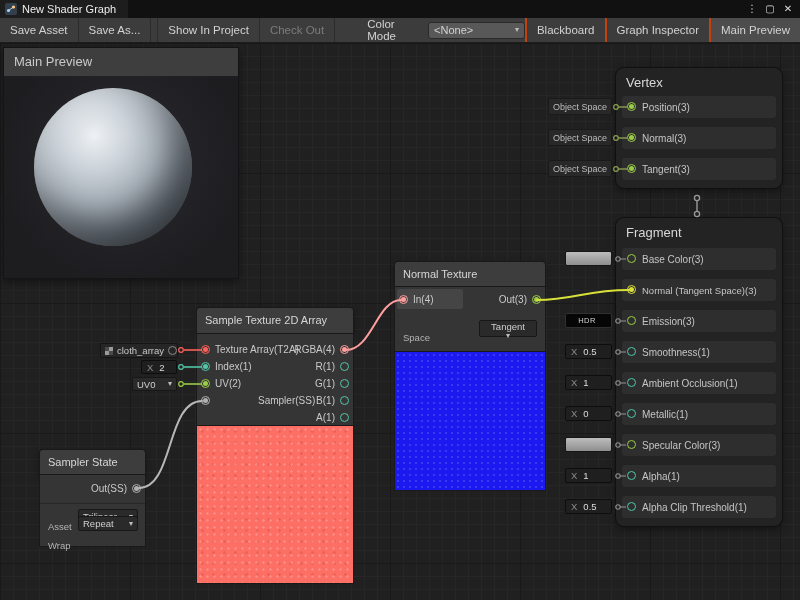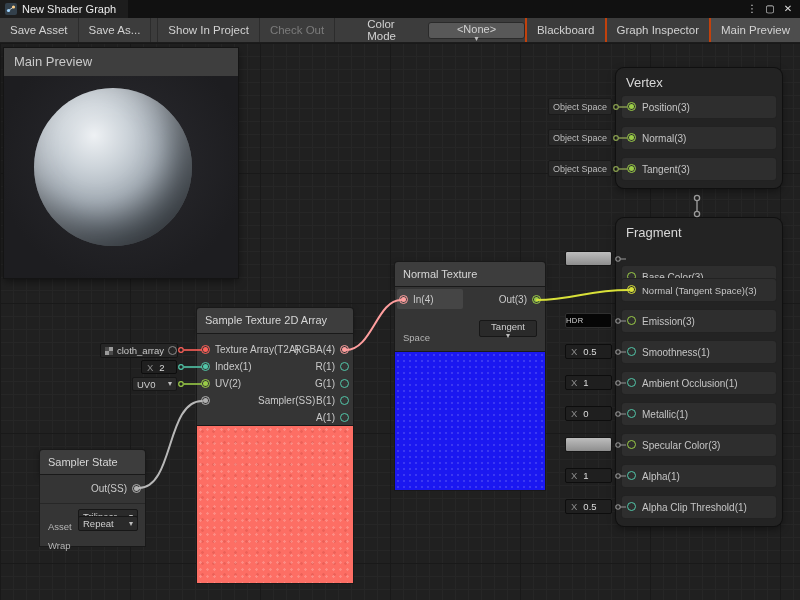--- a/index.html
+++ b/index.html
@@ -16,21 +16,21 @@
 
   
   .toolbar{position:absolute;top:18px;left:0;right:0;height:24px;background:#3c3c3c;border-bottom:1px solid #1c1c1c;
     display:flex;align-items:stretch;color:#d2d2d2;font-size:11.5px;z-index:50;}
   .tb-btn{display:flex;align-items:center;padding:0 10px;border-right:1px solid #2c2c2c;cursor:default;white-space:nowrap;}
   .tb-btn.gap{margin-left:6px;border-left:1px solid #2c2c2c;}
   .tb-btn.disabled{color:#7b7b7b;}
   .tb-btn.active{background:#4d4d4d;}
   .tb-label{display:flex;align-items:center;padding:0 6px 0 32px;}
   .tb-select{align-self:center;width:92px;height:15px;background:#585858;border:1px solid #2a2a2a;border-radius:3px;
-    display:flex;align-items:center;justify-content:space-between;padding:0 5px;font-size:11px;cursor:default;flex-direction:column;}
+    display:flex;align-items:center;justify-content:space-between;padding:0 5px;font-size:11px;cursor:default;}
   .tb-right{margin-left:auto;display:flex;}
   .tb-right .tb-btn{border-right:none;border-left:2px solid #c2410c;}
   .caret{color:#bdbdbd;font-size:8px;line-height:1;}
 
   
   .grid-bg{position:absolute;top:43px;left:0;right:0;bottom:0;background-color:#202020;
     background-image:
       linear-gradient(#191919 1px,transparent 1px),
       linear-gradient(90deg,#191919 1px,transparent 1px),
       linear-gradient(#262626 1px,transparent 1px),
@@ -66,21 +66,21 @@
   .block-title{position:absolute;top:7px;left:10px;font-size:13px;color:#d8d8d8;}
   .brow{position:absolute;left:6px;width:154px;height:22px;background:#2e2e2e;border-radius:3px;box-shadow:0 0 0 1px #222222;
     display:flex;align-items:center;font-size:10px;color:#c5c5c5;padding-left:20px;box-sizing:border-box;white-space:nowrap;}
   .brow .port{position:absolute;left:5px;top:6px;}
 
   
   .objtag{position:absolute;left:548px;width:64px;height:17px;background:#282828;border:1px solid #1a1a1a;border-radius:2px;
     color:#bdbdbd;font-size:9px;display:flex;align-items:center;justify-content:center;z-index:12;box-sizing:border-box;}
   .ctl{position:absolute;left:565px;width:47px;height:15px;z-index:12;box-sizing:border-box;}
   .swatch{background:linear-gradient(#bdbdbd,#8e8e8e);border:1px solid #161616;border-radius:2px;}
-  .hdr-swatch{background:#060606;border:1px solid #303030;border-radius:2px;display:flex;align-items:center;justify-content:flex-start;
+  .hdr-swatch{background:#060606;border:1px solid #303030;border-radius:2px;display:flex;align-items:center;justify-content:center;
     padding-right:3px;color:#d6d6d6;font-size:7.5px;letter-spacing:.4px;}
   .floatctl{background:#1f1f1f;border:1px solid #0d0d0d;border-radius:2px;display:flex;align-items:center;gap:6px;
     padding:0 5px;font-size:9.5px;color:#dcdcdc;}
   .floatctl .x{color:#8d8d8d;}
 
   
   .widget{position:absolute;z-index:12;box-sizing:border-box;}
   .assetfield{left:100px;top:343px;width:78px;height:15px;background:#262626;border:1px solid #141414;border-radius:2px;
     display:flex;align-items:center;gap:4px;padding:0 4px;font-size:9.5px;color:#c8c8c8;}
   .checker{width:8px;height:8px;flex:0 0 auto;background:conic-gradient(#9a9a9a 0 25%,#4a4a4a 0 50%,#9a9a9a 0 75%,#4a4a4a 0);}
@@ -256,21 +256,21 @@
     </div>
   <div class="objtag" style="top:129px;">
       <span>Object Space</span>
     </div>
   <div class="objtag" style="top:160px;">
       <span>Object Space</span>
     </div>
 
   <div class="abs block" style="left:616px;top:218px;width:166px;height:308px;">
     <div class="block-title">Fragment</div>
-    <div class="brow" style="top:48px;text-align:right;">
+    <div class="brow" style="top:30px;text-align:right;">
       <span class="port" style="--c:#9acc47"></span>
       <span>Base Color(3)</span>
     </div>
     <div class="brow" style="top:61px;font-size:9.5px;">
       <span class="port filled" style="--c:#d9e139"></span>
       <span>Normal (Tangent Space)(3)</span>
     </div>
     <div class="brow" style="top:92px;">
       <span class="port" style="--c:#9acc47"></span>
       <span>Emission(3)</span>

